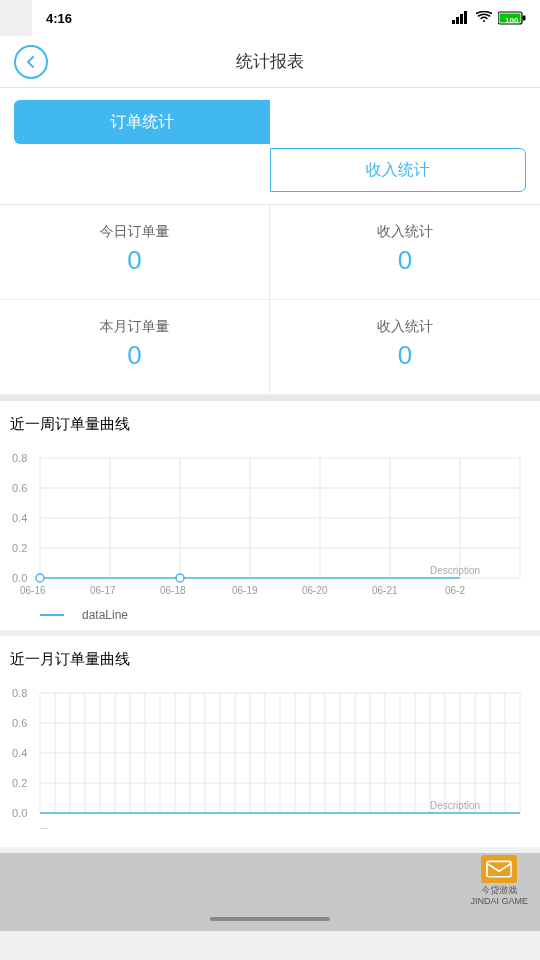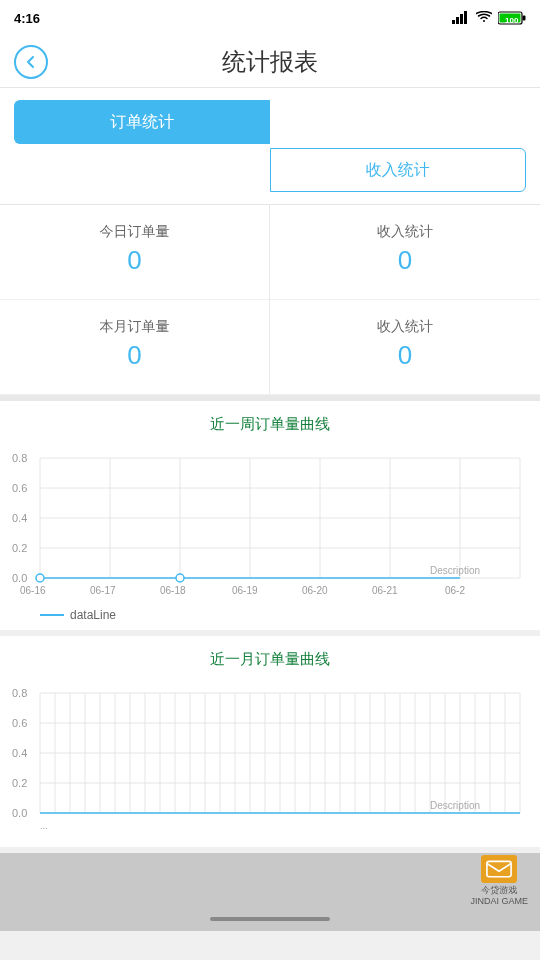--- a/index.html
+++ b/index.html
@@ -15,20 +15,21 @@
     
     .status-bar {
       background: #fff;
       height: 36px;
       display: flex;
       align-items: center;
       justify-content: space-between;
       padding: 9px 14px;
       font-size: 13px;
       font-weight: 600;
+      margin-left: 32px;
     }
     .status-left { color: #000; }
     .status-right {
       display: flex;
       gap: 6px;
     }
 
     
     .header {
       background: #fff;
@@ -46,21 +47,21 @@
       height: 34px;
       border: 2px solid #42b8f0;
       border-radius: 50%;
       display: flex;
       align-items: center;
       justify-content: center;
       cursor: pointer;
     }
     .header-back svg { width: 16px; height: 16px; }
     .header-title {
-      font-size: 24px;
+      font-size: 17px;
       font-weight: 500;
       color: #333;
     }
 
     
     .tab-switch {
       background: #fff;
       padding: 12px 14px;
       display: flex;
       border-bottom: 1px solid #e5e5e5;
@@ -122,38 +123,37 @@
     }
 
     
     .chart-section {
       background: #fff;
       margin-bottom: 6px;
       padding: 14px 10px 8px 10px;
     }
     .chart-title {
       font-size: 15px;
-      color: #15803d;
+      color: #000000;
       margin-bottom: 10px;
       font-weight: 400;
-      text-align: center;
     }
     .chart-container {
       position: relative;
       width: 100%;
       height: 160px;
     }
     svg.chart-svg {
       width: 100%;
       height: 100%;
     }
     .chart-legend {
       display: flex;
       align-items: center;
-      gap: 6px;
+      gap: 18px;
       margin-top: 4px;
       padding-left: 30px;
     }
     .legend-line {
       width: 24px;
       height: 2px;
       background: #42b8f0;
     }
     .legend-text {
       font-size: 12px;

